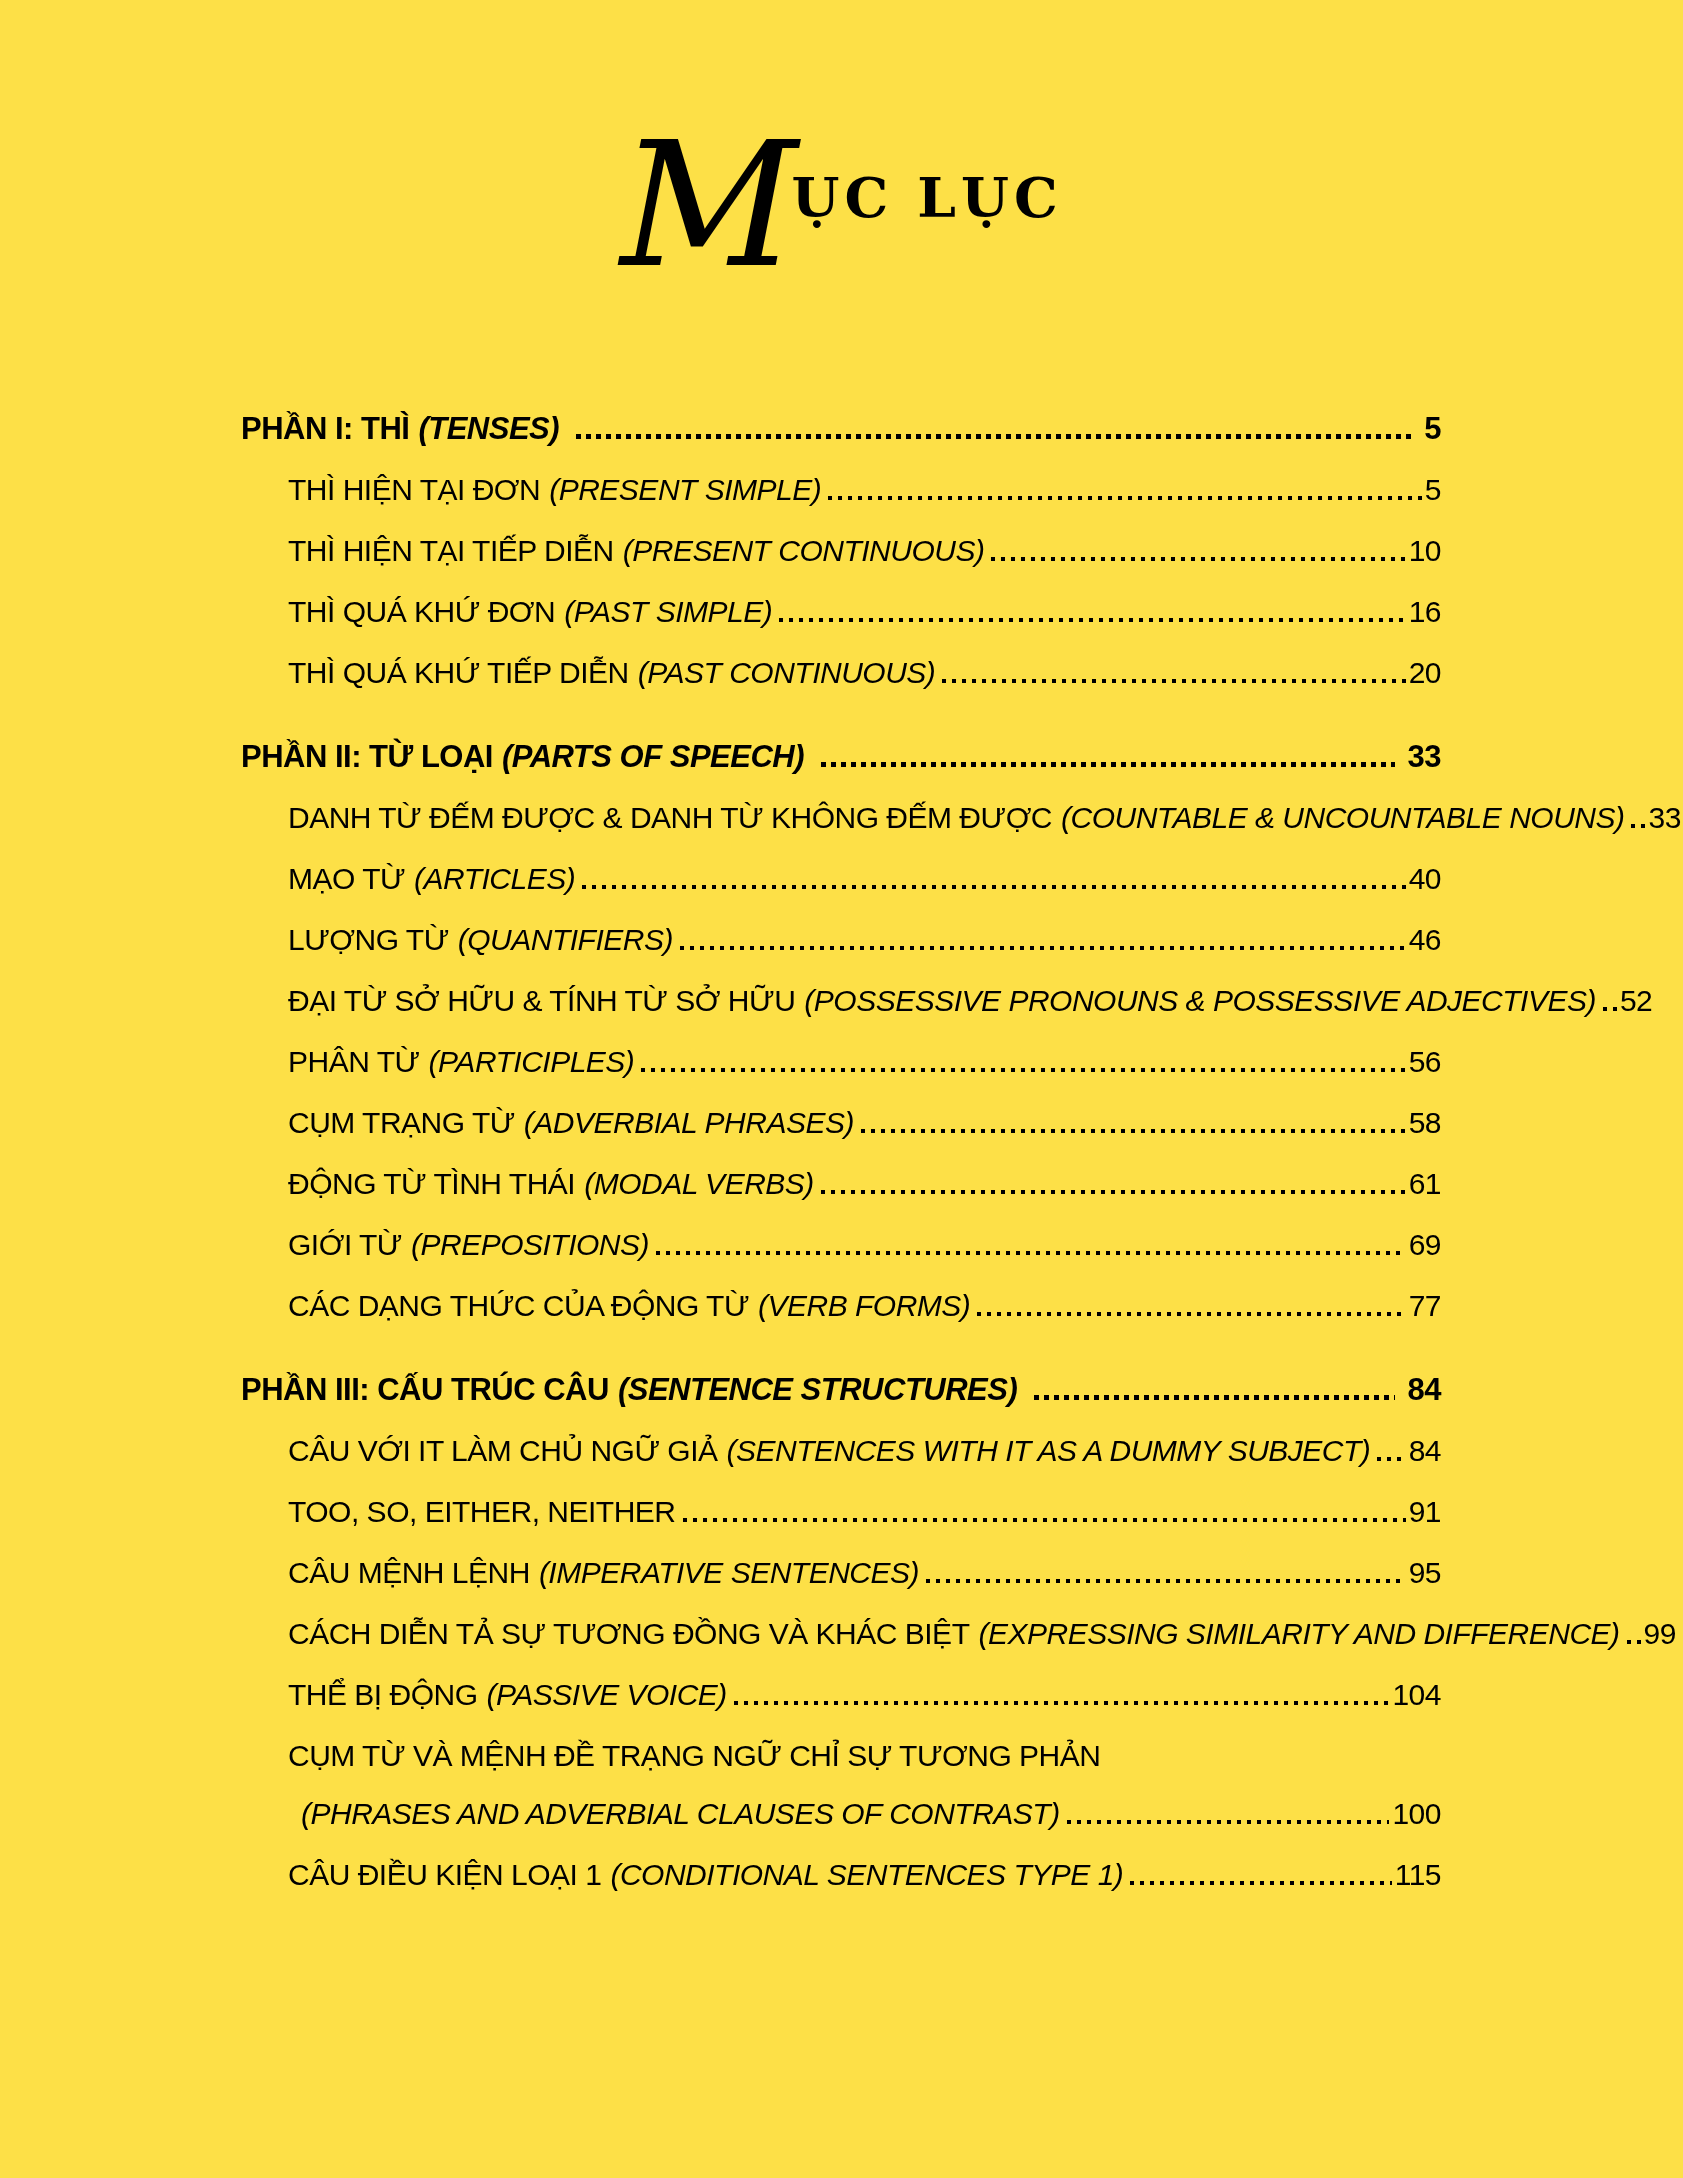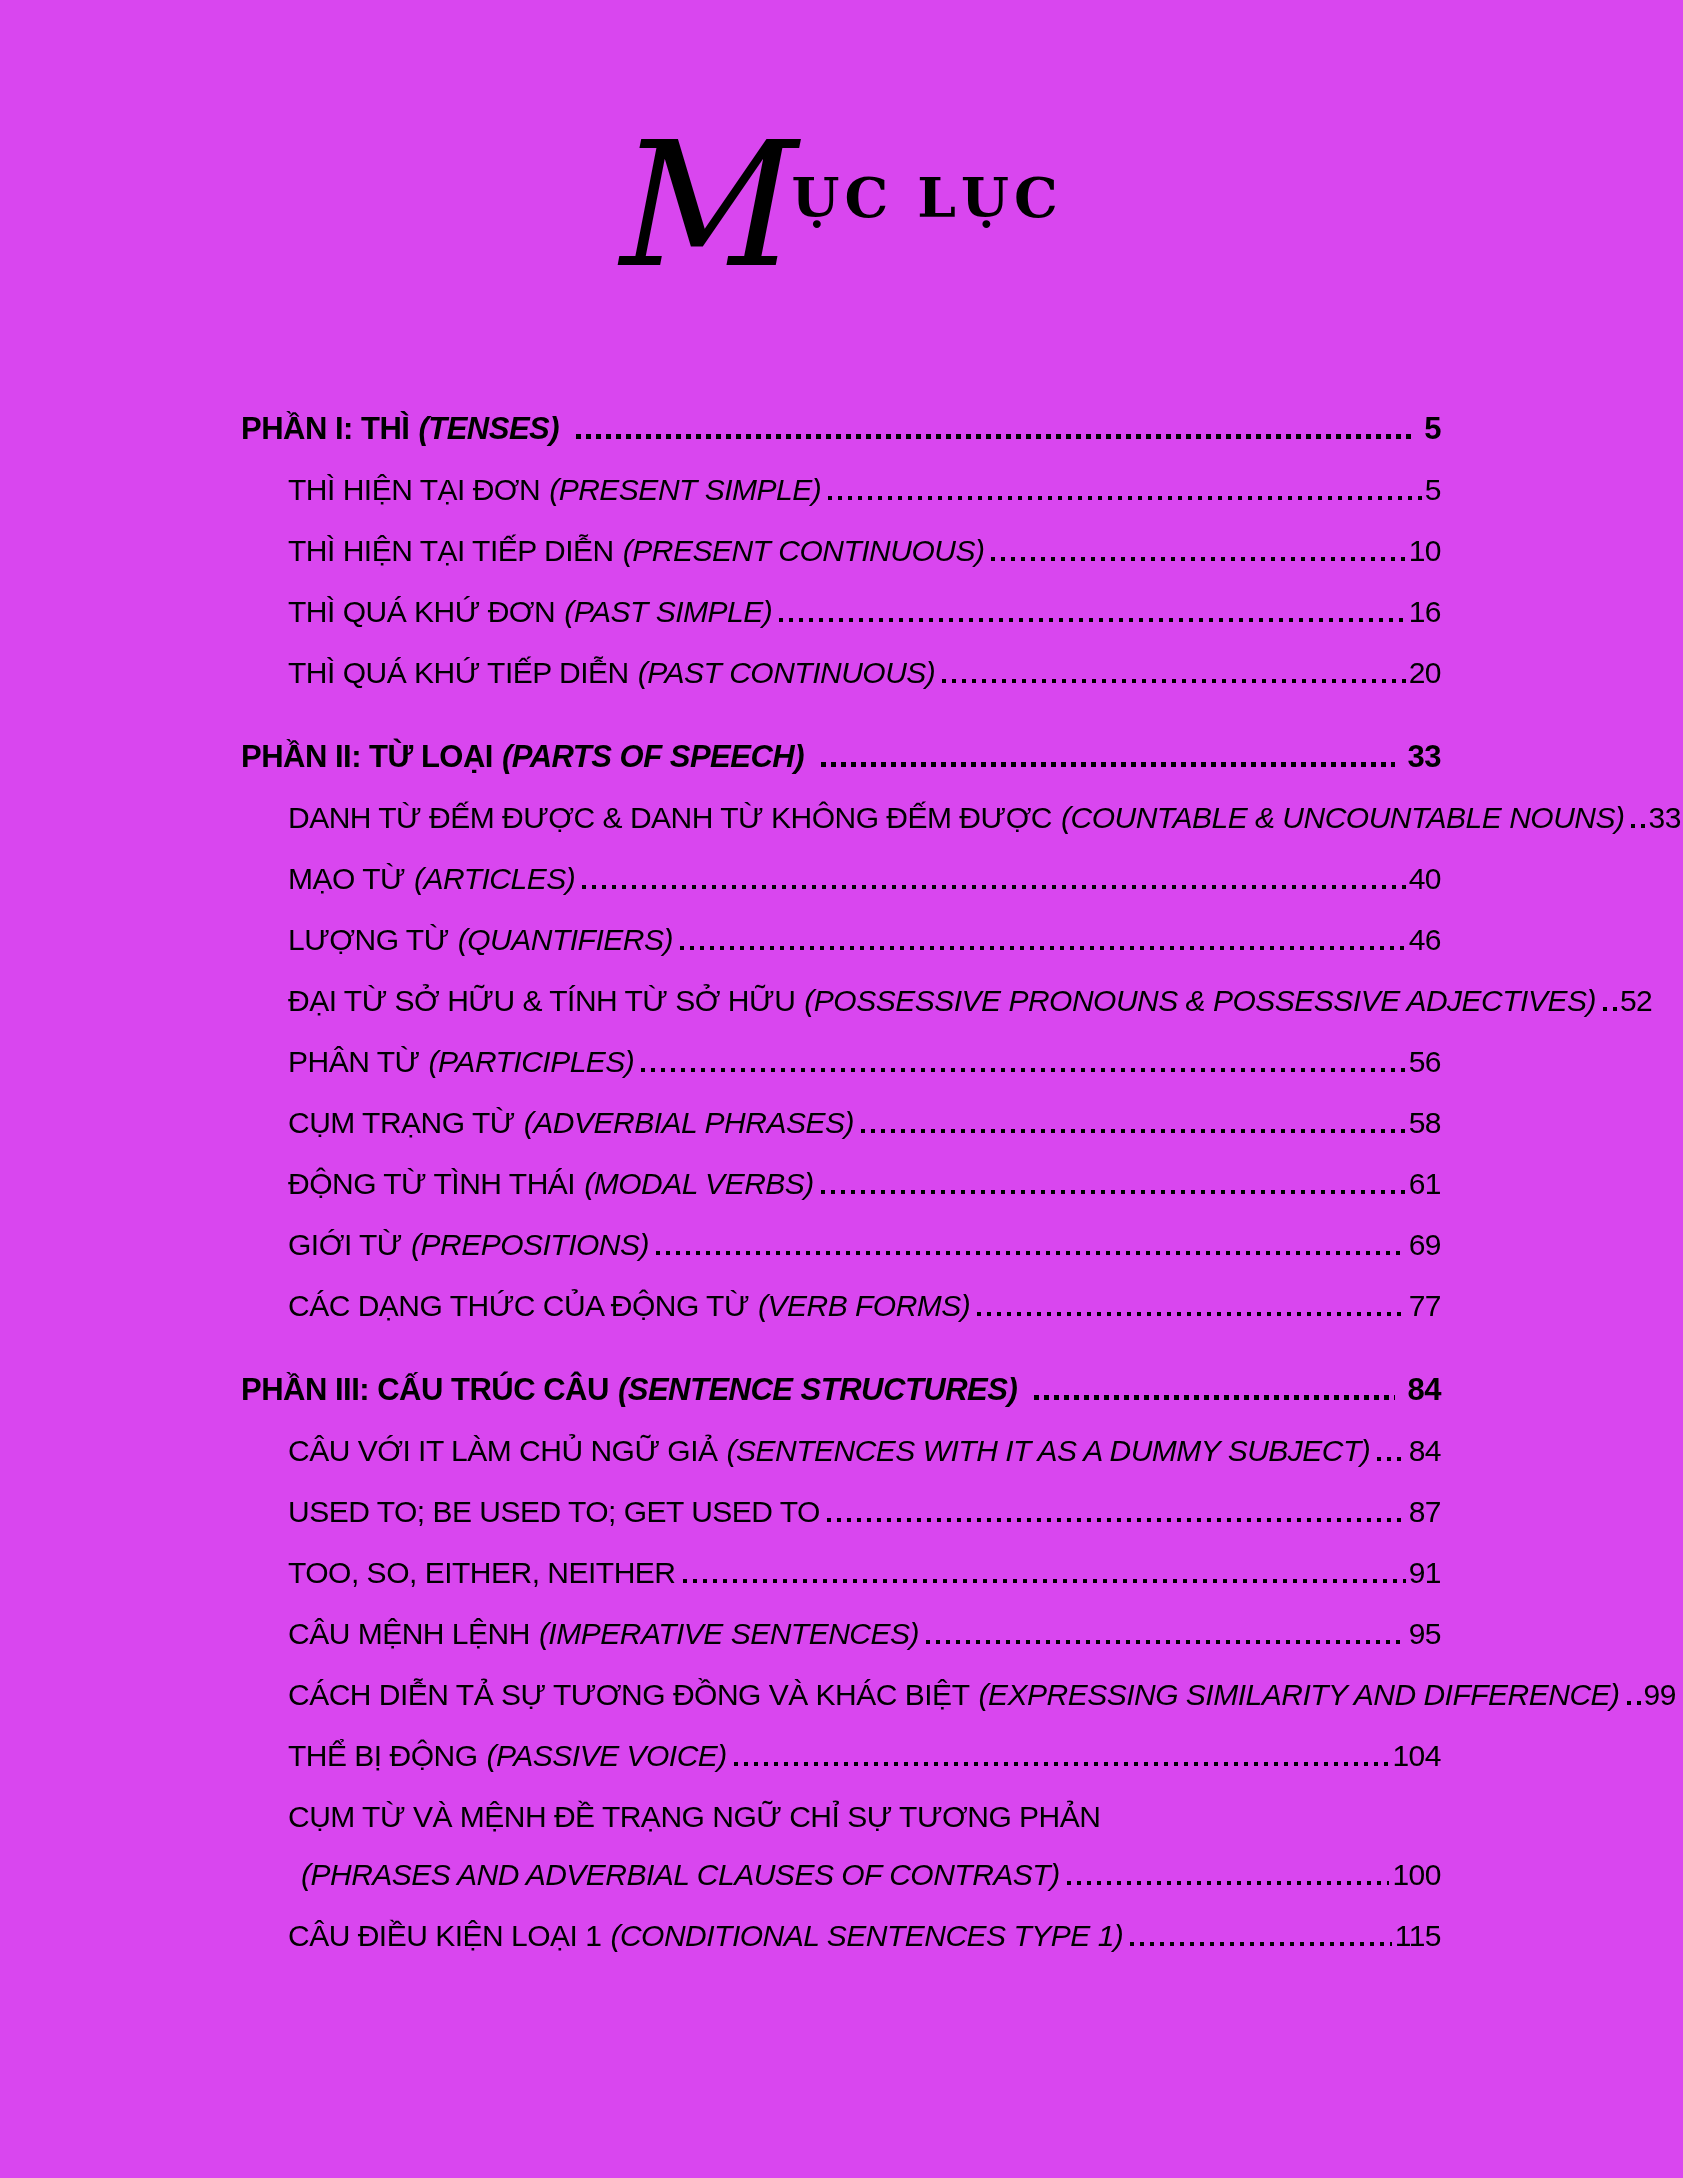--- a/index.html
+++ b/index.html
@@ -5,21 +5,21 @@
   * { margin: 0; padding: 0; box-sizing: border-box; }
   html, body { background: #ffffff; }
   body {
     font-family: "Liberation Sans", sans-serif;
     color: #000000;
   }
   .page {
     position: relative;
     width: 1683px;
     height: 2178px;
-    background: #d946ef;
+    background: #fde047;
     overflow: hidden;
   }
   
   .title {
     position: absolute;
     top: 119px;
     left: 0;
     width: 100%;
     text-align: center;
     white-space: nowrap;
@@ -167,25 +167,20 @@
         <span class="label"><span class="vi">PHẦN III: CẤU TRÚC CÂU</span><span class="en">(SENTENCE STRUCTURES)</span></span>
         <span class="leader"></span>
         <span class="pageno">84</span>
       </div>
       <div class="row item">
         <span class="label"><span class="vi">CÂU VỚI IT LÀM CHỦ NGỮ GIẢ</span><span class="en">(SENTENCES WITH IT AS A DUMMY SUBJECT)</span></span>
         <span class="leader"></span>
         <span class="pageno">84</span>
       </div>
       <div class="row item">
-        <span class="label"><span class="vi">USED TO; BE USED TO; GET USED TO</span></span>
-        <span class="leader"></span>
-        <span class="pageno">87</span>
-      </div>
-      <div class="row item">
         <span class="label"><span class="vi">TOO, SO, EITHER, NEITHER</span></span>
         <span class="leader"></span>
         <span class="pageno">91</span>
       </div>
       <div class="row item">
         <span class="label"><span class="vi">CÂU MỆNH LỆNH</span><span class="en">(IMPERATIVE SENTENCES)</span></span>
         <span class="leader"></span>
         <span class="pageno">95</span>
       </div>
       <div class="row item">

